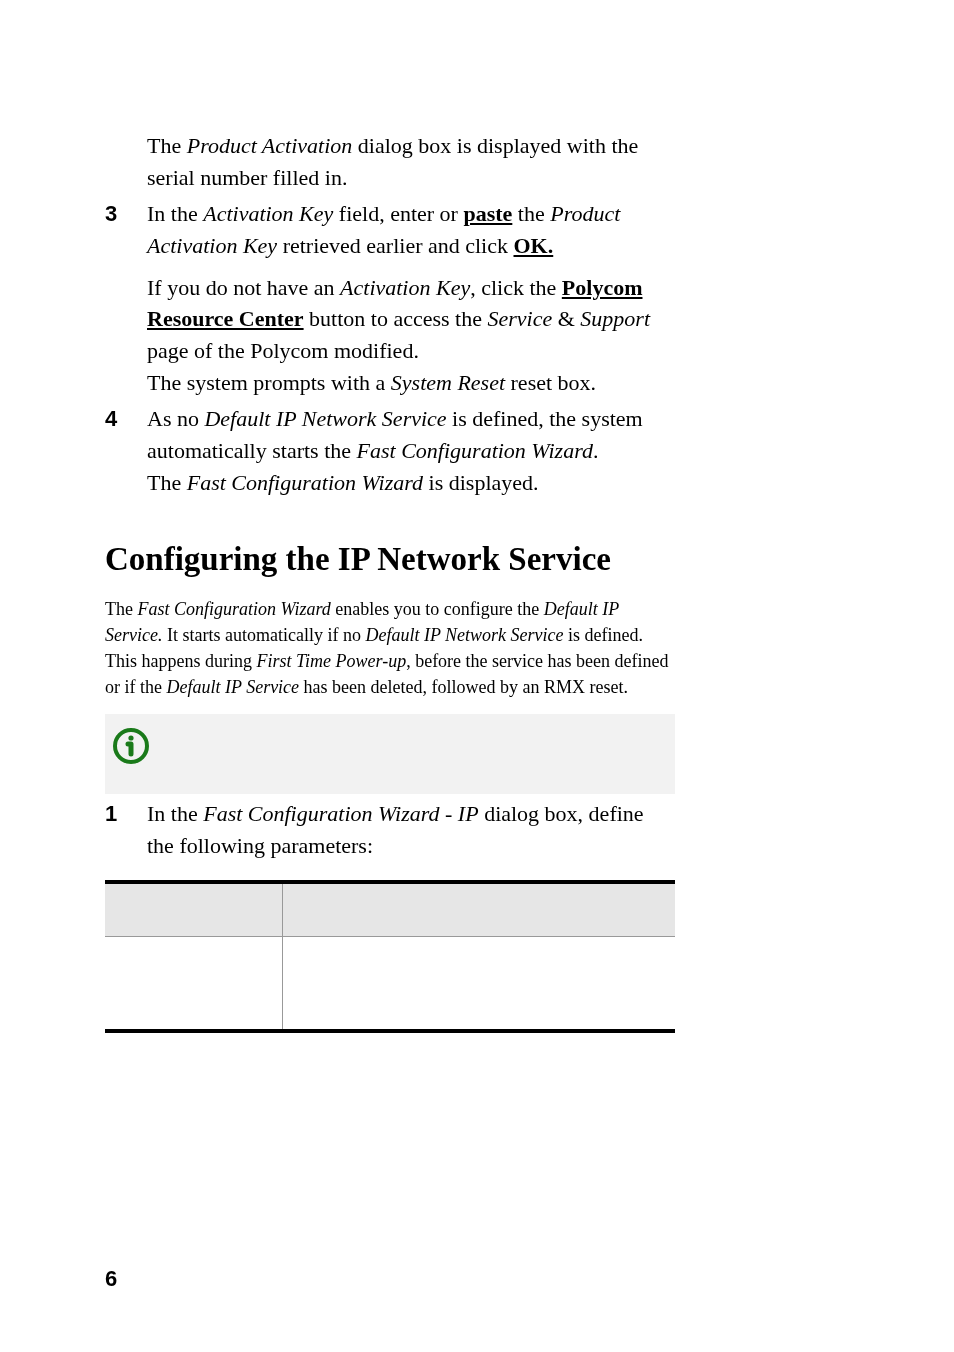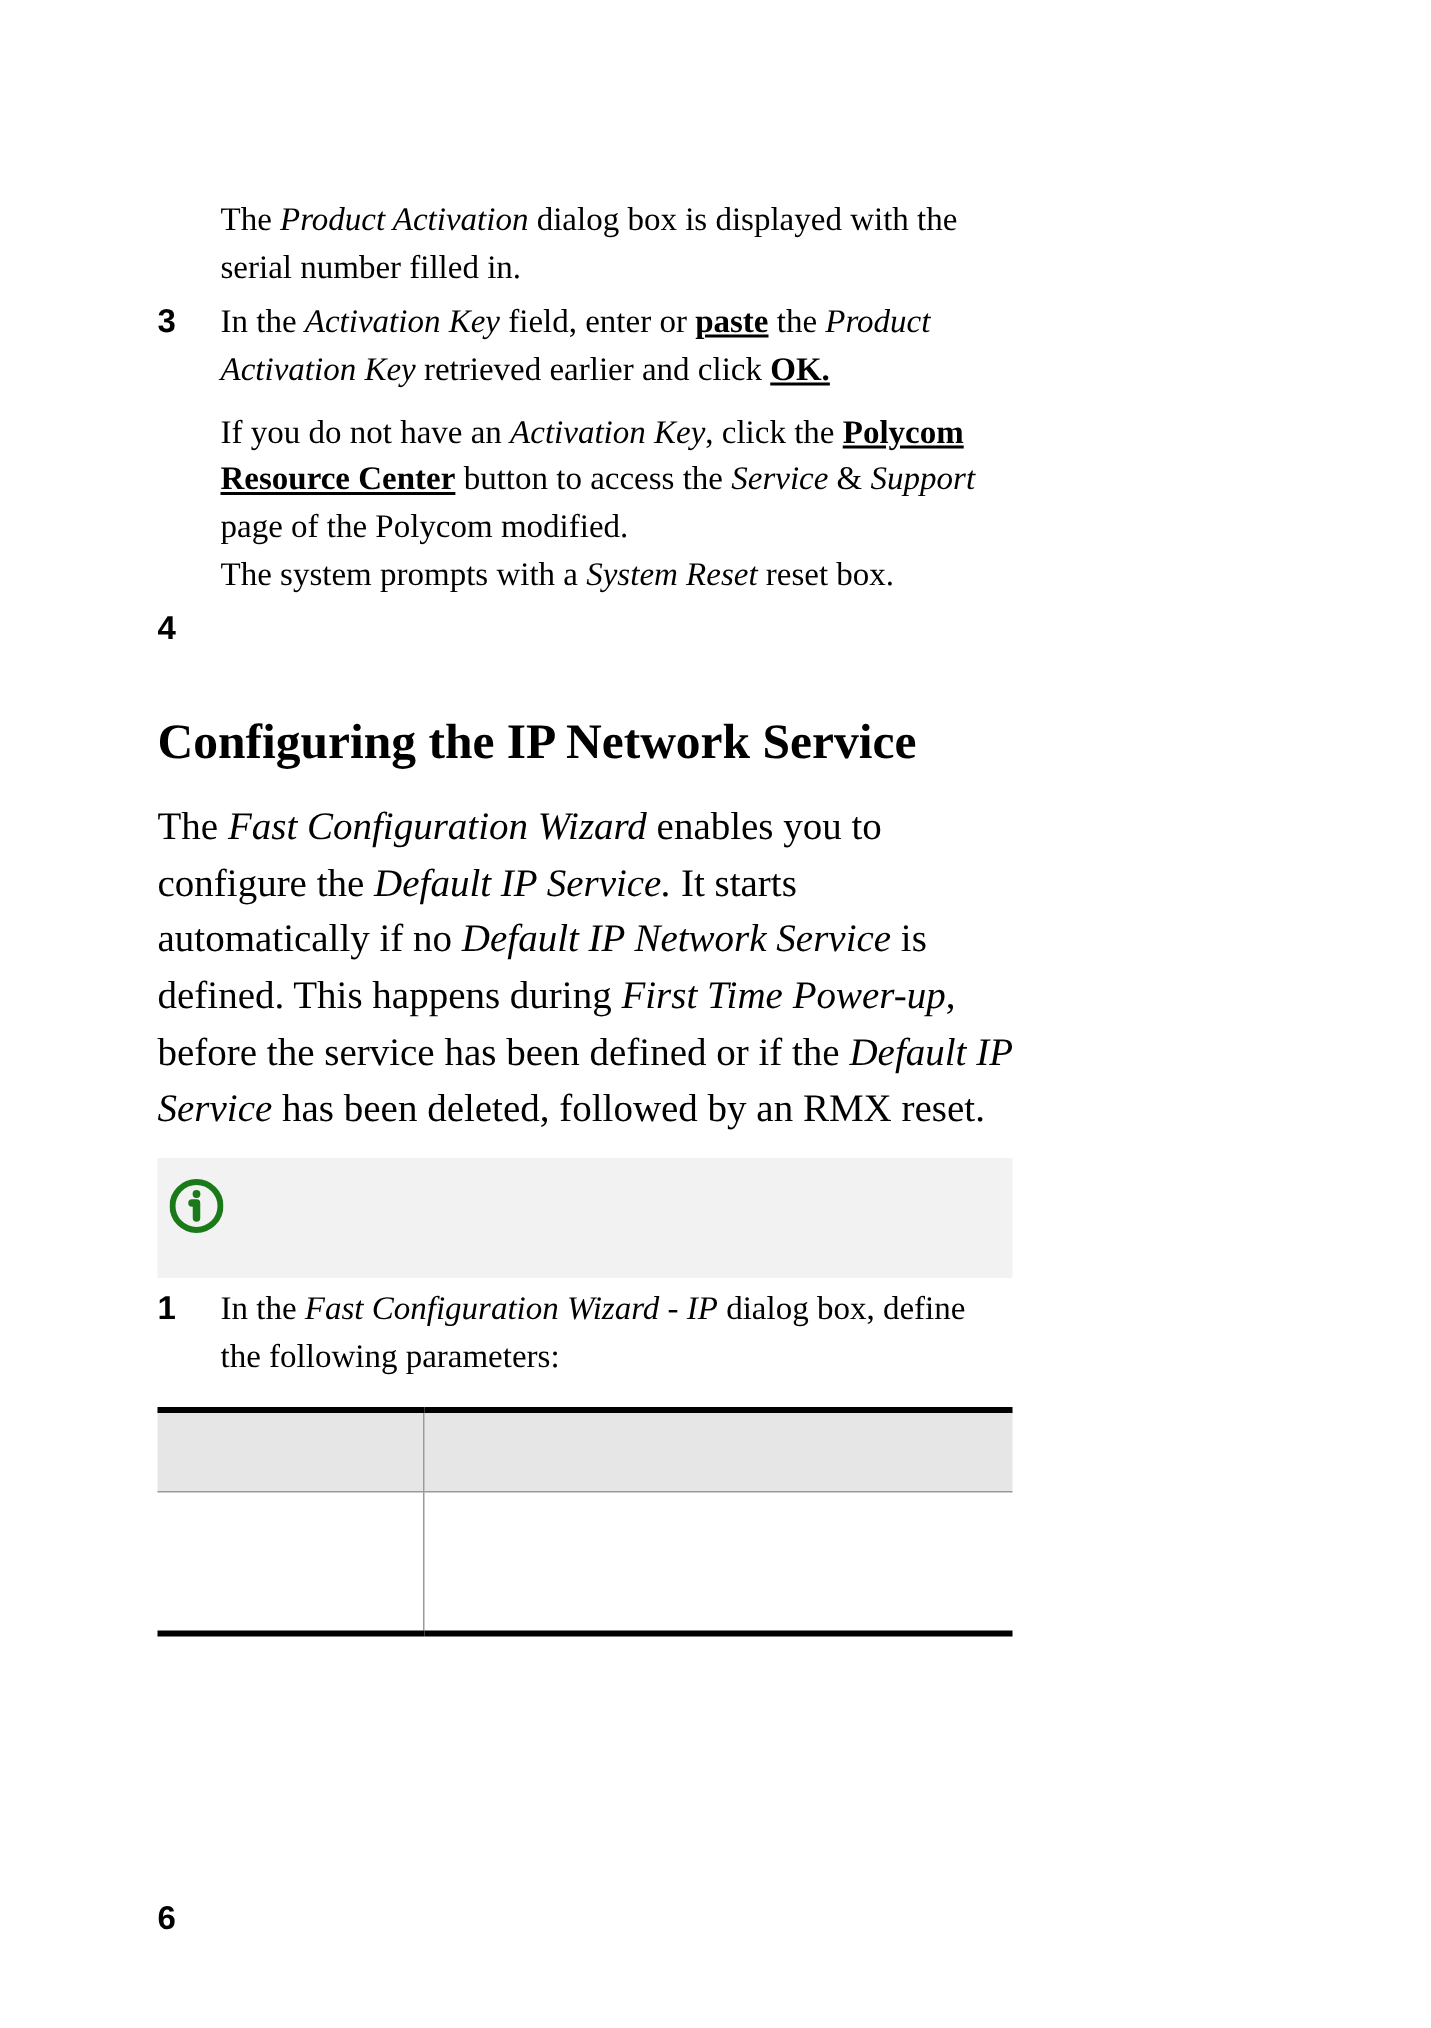--- a/index.html
+++ b/index.html
@@ -47,21 +47,21 @@
     text-decoration: underline;
   }
   h2.section {
     font-family: Liberation Serif, serif;
     font-weight: 900;
     font-size: 33px;
     margin: 42px 0 18px 0;
     letter-spacing: 0px;
   }
   .body-para {
-    font-size: 26px;
+    font-size: 18px;
     line-height: 1.45;
     margin: 0 0 4px 0;
   }
   .info-row {
     margin-top: 14px;
     background: #f2f2f2;
     padding: 14px 8px 30px 8px;
   }
   .info-icon {
     width: 36px;
@@ -134,20 +134,25 @@
         <span>If you do not have an </span><em>Activation Key</em><span>, click the </span><strong>Polycom Resource Center</strong><span> button to access the </span><em>Service</em><span> &amp; </span><em>Support</em><span> page of the Polycom modified.</span>
         <br>
         <span>The system prompts with a </span><em>System Reset</em><span> reset box.</span>
       </p>
     </div>
   </div>
 
   <div class="step-block">
     <div class="step-num">4</div>
     <div class="step-body">
+      <p>
+        <span>As no </span><em>Default IP Network Service</em><span> is defined, the system automatically starts the </span><em>Fast Configuration Wizard</em><span>.</span>
+        <br>
+        <span>The </span><em>Fast Configuration Wizard</em><span> is displayed.</span>
+      </p>
     </div>
   </div>
 
   <h2 class="section">Configuring the IP Network Service</h2>
 
   <p class="body-para">
     <span>The </span><em>Fast Configuration Wizard</em><span> enables you to configure the </span><em>Default IP Service.</em><span> It starts automatically if no </span><em>Default IP Network Service</em><span> is defined. This happens during </span><em>First Time Power-up</em><span>, before the service has been defined or if the </span><em>Default IP Service</em><span> has been deleted, followed by an RMX reset.</span>
   </p>
 
   <div class="info-row">

